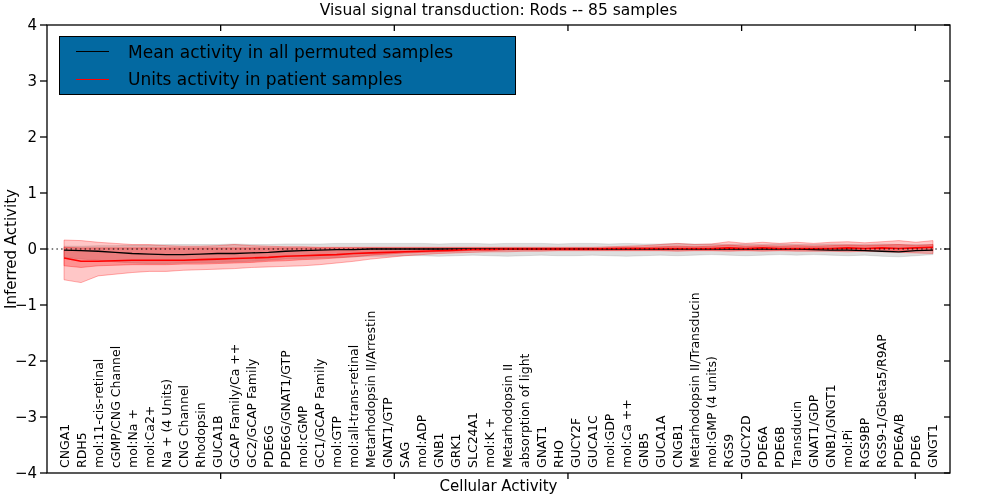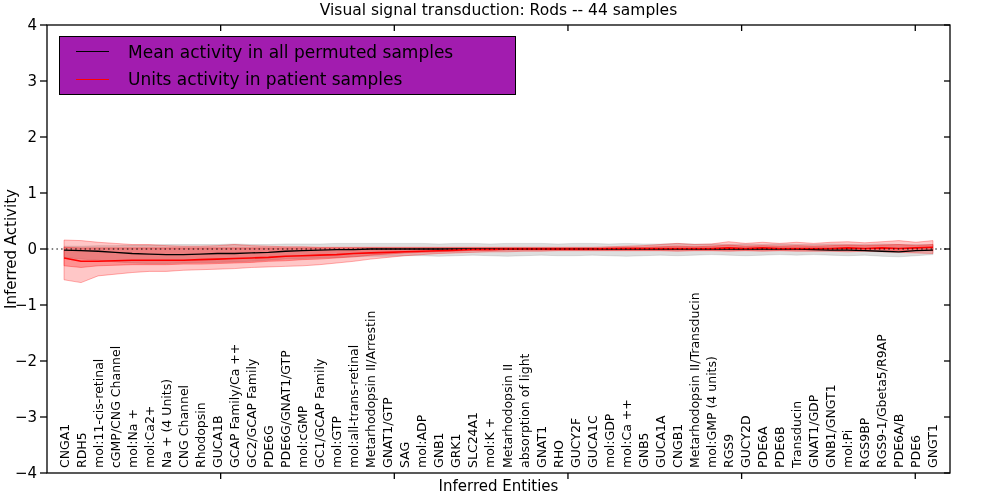--- a/index.html
+++ b/index.html
@@ -6,21 +6,21 @@
   .figure{position:relative;width:1000px;height:500px;background:#ffffff;
           font-family:"DejaVu Sans",sans-serif;color:#000;overflow:hidden;}
   .figure svg{position:absolute;left:0;top:0;}
   .chart-title{position:absolute;left:47px;top:1px;width:903px;text-align:center;
                font-size:15.5px;line-height:18px;}
   .x-axis-title{position:absolute;left:47px;top:477px;width:903px;text-align:center;
                 font-size:15px;}
   .y-axis-title{position:absolute;left:-88px;top:239px;width:200px;height:20px;
                 text-align:center;font-size:15px;transform:rotate(-90deg);}
   .legend{position:absolute;left:59px;top:36px;width:457px;height:59px;
-          border:1.6px solid #000;background:#a21caf;box-sizing:border-box;
+          border:1.6px solid #000;background:#0369a1;box-sizing:border-box;
           display:flex;flex-direction:column;justify-content:space-evenly;}
   .legend-row{display:flex;align-items:center;padding-left:16px;height:26px;}
   .swatch{width:33px;height:0;border-top:1.8px solid #000;margin-right:19px;flex:none;}
   .legend-label{font-size:17px;white-space:nowrap;}
 </style>
 </head>
 <body>
 
 <div class="figure">
   <svg id="plot-svg" width="1000" height="500" viewBox="0 0 1000 500">
@@ -115,25 +115,25 @@
       <text transform="translate(818.1981132075472,468) rotate(-90)" font-size="12.5" fill="#000" text-anchor="start">GNAT1/GDP</text>
       <text transform="translate(835.2358490566038,468) rotate(-90)" font-size="12.5" fill="#000" text-anchor="start">GNB1/GNGT1</text>
       <text transform="translate(852.2735849056604,468) rotate(-90)" font-size="12.5" fill="#000" text-anchor="start">mol:Pi</text>
       <text transform="translate(869.311320754717,468) rotate(-90)" font-size="12.5" fill="#000" text-anchor="start">RGS9BP</text>
       <text transform="translate(886.3490566037735,468) rotate(-90)" font-size="12.5" fill="#000" text-anchor="start">RGS9-1/Gbeta5/R9AP</text>
       <text transform="translate(903.3867924528302,468) rotate(-90)" font-size="12.5" fill="#000" text-anchor="start">PDE6A/B</text>
       <text transform="translate(920.4245283018868,468) rotate(-90)" font-size="12.5" fill="#000" text-anchor="start">PDE6</text>
       <text transform="translate(937.4622641509434,468) rotate(-90)" font-size="12.5" fill="#000" text-anchor="start">GNGT1</text>
     </svg>
 
-  <div class="chart-title">Visual signal transduction: Rods -- 44 samples</div>
+  <div class="chart-title">Visual signal transduction: Rods -- 85 samples</div>
 
   <div class="y-axis-title">Inferred Activity</div>
 
-  <div class="x-axis-title">Inferred Entities</div>
+  <div class="x-axis-title">Cellular Activity</div>
 
   <div class="legend">
     <div class="legend-row">
       <span class="swatch" style="border-top-color: rgb(0, 0, 0);"></span>
       <span class="legend-label">Mean activity in all permuted samples</span>
     </div>
     <div class="legend-row">
       <span class="swatch" style="border-top-color: rgb(255, 0, 0);"></span>
       <span class="legend-label">Units activity in patient samples</span>
     </div>

